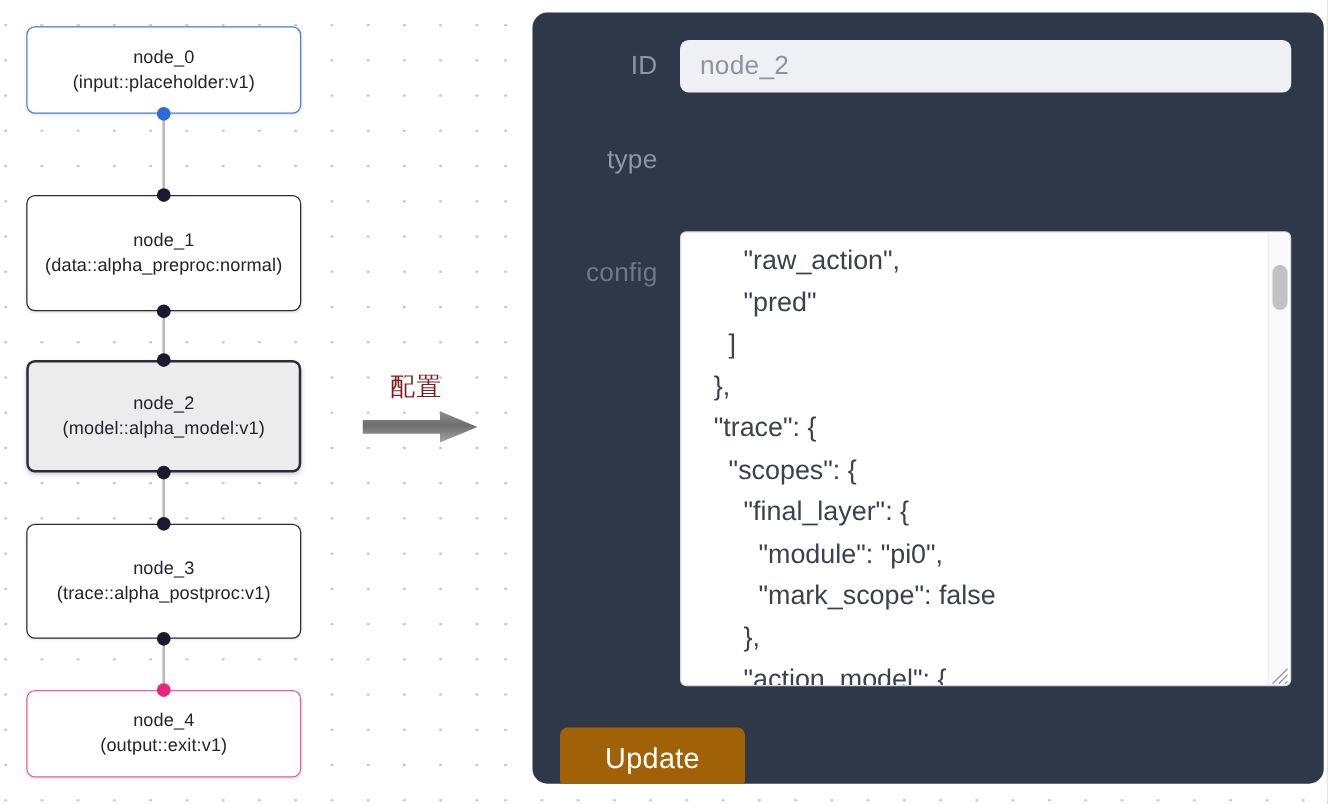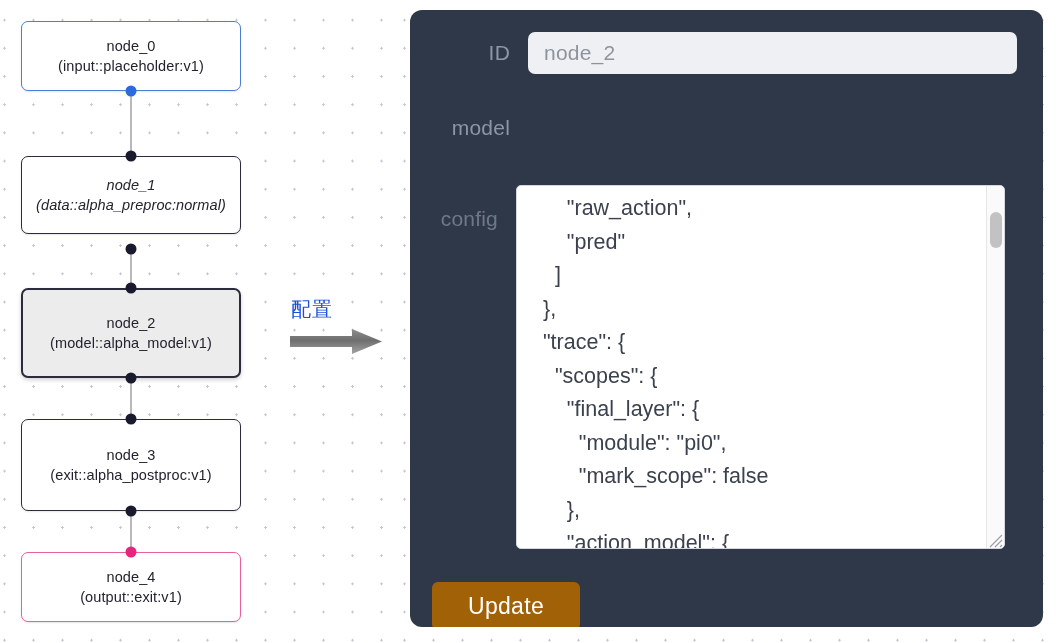--- a/index.html
+++ b/index.html
@@ -104,38 +104,38 @@
   
   #annotation {
     position: absolute;
     left: 288px;
     top: 296px;
     width: 110px;
     height: 66px;
   }
   #annotation-label {
     position: absolute;
-    left: 3px;
+    left: 24px;
     top: 0px;
     font-size: 20px;
-    color: #1d4ed8;
+    color: #7f1d1d;
     font-family: "DejaVu Sans", "Liberation Sans", sans-serif;
     letter-spacing: 1px;
     white-space: nowrap;
   }
   #annotation-arrow {
     position: absolute;
     left: 2px;
     top: 32px;
   }
 
   
   #config-panel {
     position: absolute;
-    left: 410px;
+    left: 426px;
     top: 10px;
     width: 633px;
     height: 617px;
     box-sizing: border-box;
     background: #2f3848;
     border-radius: 12px;
     overflow: hidden;
     padding-left: 16px;
   }
 
@@ -177,21 +177,21 @@
   
   #row-config {
     position: absolute;
     left: 0;
     top: 175px;
     width: 633px;
     display: flex;
     align-items: flex-start;
   }
   #config-label {
-    width: 106px;
+    width: 118px;
     text-align: right;
     padding-right: 18px;
     box-sizing: border-box;
     color: #6f7888;
     font-size: 21px;
     letter-spacing: 0.2px;
     padding-top: 22px;
   }
   #config-textarea-wrap {
     position: relative;
@@ -286,37 +286,37 @@
     <div class="edge" style="left:130px; top:249px; height:39px;"></div>
     <div class="edge" style="left:130px; top:378px; height:41px;"></div>
     <div class="edge" style="left:130px; top:511px; height:41px;"></div>
 
     <div class="node blue-outline" style="left:21px; top:21px; height:70px;">
       <div class="node-text" style="white-space:pre-line;">node_0
 (input::placeholder:v1)</div>
     </div>
     <div class="handle blue" style="left:131px; top:91px;"></div>
 
-    <div class="node" style="left:21px; top:156px; height:78px;font-style:italic;">
+    <div class="node" style="left:21px; top:156px; height:93px;">
       <div class="node-text" style="white-space:pre-line;">node_1
 (data::alpha_preproc:normal)</div>
     </div>
     <div class="handle" style="left:131px; top:156px;"></div>
     <div class="handle" style="left:131px; top:249px;"></div>
 
     <div class="node selected" style="left:21px; top:288px; height:90px;">
       <div class="node-text" style="white-space:pre-line;">node_2
 (model::alpha_model:v1)</div>
     </div>
     <div class="handle" style="left:131px; top:288px;"></div>
     <div class="handle" style="left:131px; top:378px;"></div>
 
     <div class="node" style="left:21px; top:419px; height:92px;">
       <div class="node-text" style="white-space:pre-line;">node_3
-(exit::alpha_postproc:v1)</div>
+(trace::alpha_postproc:v1)</div>
     </div>
     <div class="handle" style="left:131px; top:419px;"></div>
     <div class="handle" style="left:131px; top:511px;"></div>
 
     <div class="node pink-outline" style="left:21px; top:552px; height:70px;">
       <div class="node-text" style="white-space:pre-line;">node_4
 (output::exit:v1)</div>
     </div>
     <div class="handle pink" style="left:131px; top:552px;"></div>
   </div>
@@ -338,21 +338,21 @@
   <div id="config-panel">
 
     <div class="watermark" style="left:120px; top:40px;">&nbsp;</div>
 
     <div class="field-row" id="row-id">
       <div class="field-label">ID</div>
       <input class="field-input" id="id-input" type="text" value="node_2" style="">
     </div>
 
     <div class="field-row" id="row-type">
-      <div class="field-label">model</div>
+      <div class="field-label">type</div>
     </div>
 
     <div id="row-config">
       <div id="config-label">config</div>
       <div id="config-textarea-wrap">
         <textarea id="config-textarea" spellcheck="false" style="">      "raw_action",
       "pred"
     ]
   },
   "trace": {

